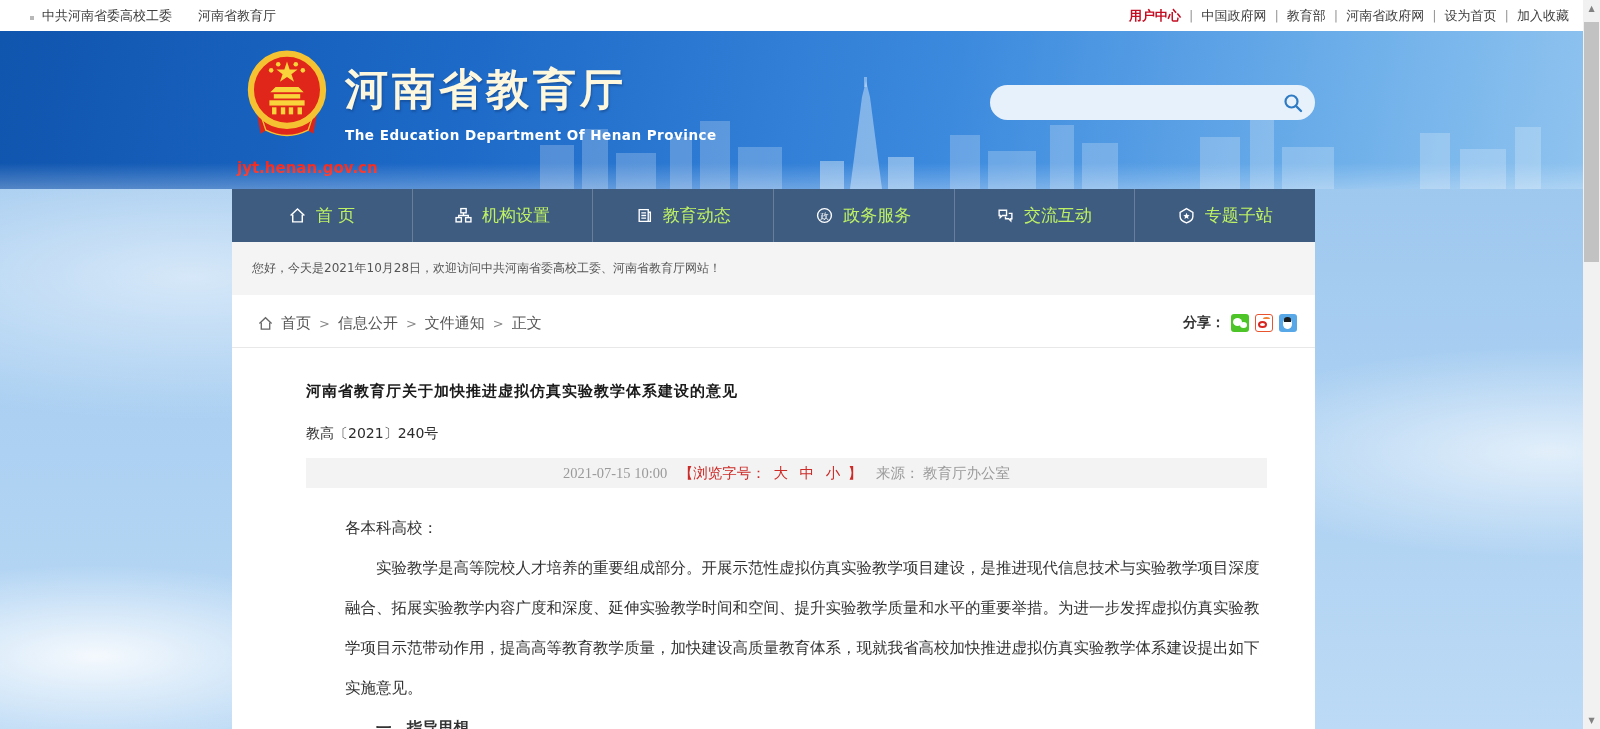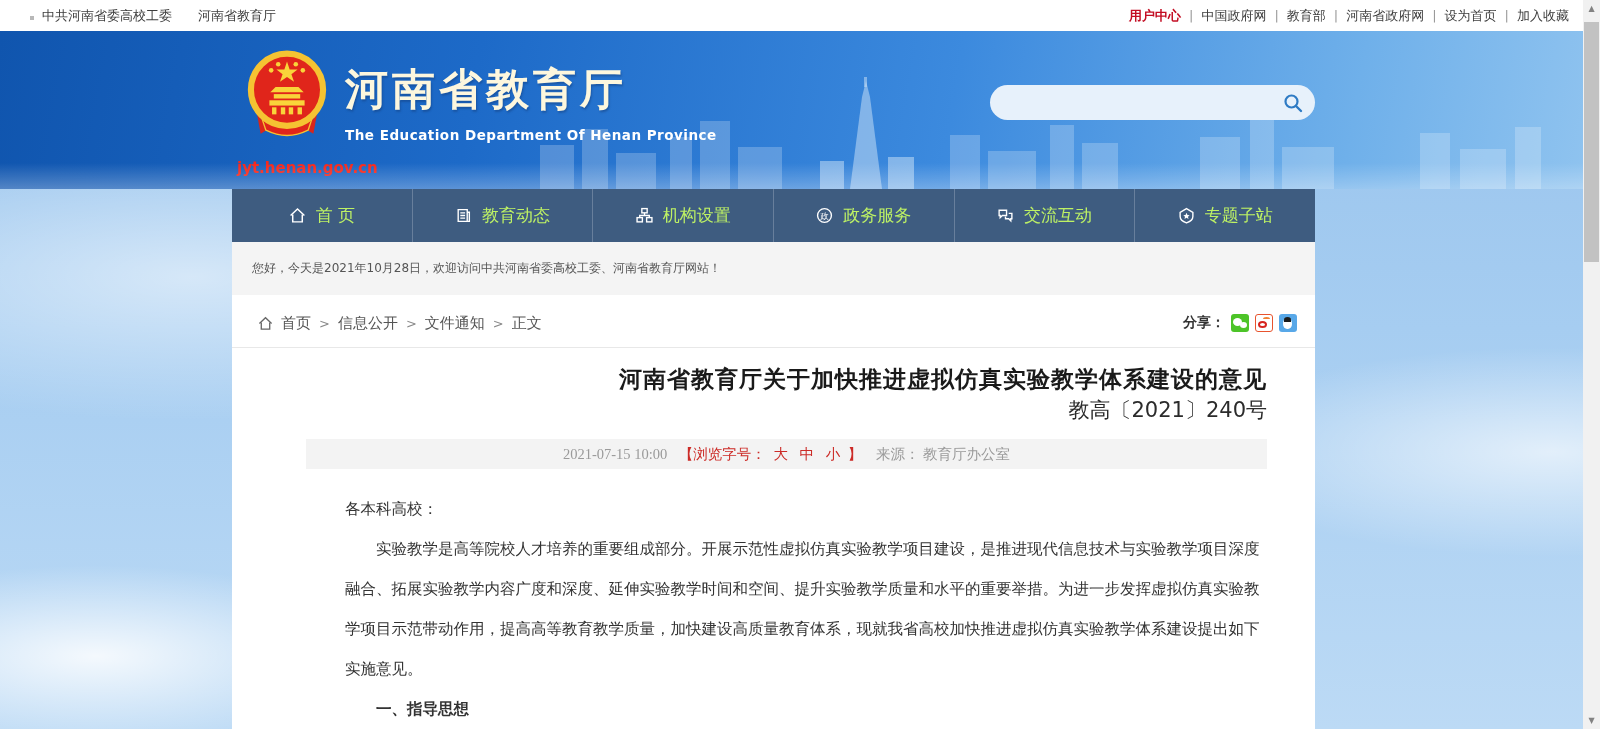--- a/index.html
+++ b/index.html
@@ -76,23 +76,23 @@
   .si-weibo { background:#fff; border:1px solid #e8542e; }
   .si-weibo i:nth-child(1){ position:absolute; width:9px; height:7px; border:2px solid #d7251f; border-radius:50%; left:2px; top:6px; }
   .si-weibo i:nth-child(2){ position:absolute; width:7px; height:4px; border-top:2px solid #f08032; border-radius:50% 50% 0 0; right:2px; top:2px; }
   .si-qq { background:#58a8e8; }
   .si-qq i:nth-child(1){ position:absolute; width:9px; height:11px; background:#fff; border-radius:50% 50% 45% 45%; left:4px; top:4px; }
   .si-qq i:nth-child(2){ position:absolute; width:7px; height:5px; background:#1b1b1b; border-radius:50% 50% 0 0; left:5px; top:3px; }
 
   .crumb-divider { height:1px; background:#e8e8e8; margin:6px 0 0 0; }
 
   .article { padding:0 48px 0 74px; }
-  .article-title { margin-top:14px; text-align:right; font-size:23px; line-height:34px; font-weight:bold;
+  .article-title { margin-top:26px; text-align:left; font-size:15px; line-height:34px; font-weight:bold;
     color:#1a1a1a; letter-spacing:1px; }
-  .doc-number { text-align:right; font-size:21px; color:#2b2b2b; }
+  .doc-number { margin-top:17px; text-align:left; font-size:14px; color:#2b2b2b; }
   .meta-bar { margin-top:15px; height:30px; line-height:30px; background:#f3f3f3; text-align:center;
     font-size:14.5px; color:#9a9a9a;font-family:Liberation Serif, serif; }
   .meta-red { color:#cc2b27; }
   .meta-size { color:#cc2b27; cursor:pointer; margin:0 4px; }
   .meta-src { margin-left:10px; }
   .meta-date { margin-right:8px; }
 
   .body-text { margin-top:20px; font-size:15.5px; color:#333; line-height:40px; }
   .body-text p { text-indent:2em;margin-left:39px; }
   .body-text p.salutation { text-indent:0; }
@@ -207,37 +207,37 @@
           <svg width="17" height="17" viewBox="0 0 16 16" fill="none" stroke="#fff" stroke-width="1.4">
               <path d="M1.5 8 L8 1.8 L14.5 8"></path>
               <path d="M3.5 7 V14 H12.5 V7"></path>
             </svg>
         </span>
         <span>首 页</span>
       </div>
       <div class="nav-item">
         <span class="nav-icon">
           <svg width="17" height="17" viewBox="0 0 16 16" fill="none" stroke="#fff" stroke-width="1.3">
-              <path d="M3 2.5 H11.5 V13.5 H3 Z"></path>
-              <path d="M11.5 5 H13.5 V13.5 H11.5"></path>
-              <path d="M5 5.5 H9.5 M5 8 H9.5 M5 10.5 H9.5"></path>
-            </svg>
-        </span>
-        <span>教育动态</span>
-      </div>
-      <div class="nav-item">
-        <span class="nav-icon">
-          <svg width="17" height="17" viewBox="0 0 16 16" fill="none" stroke="#fff" stroke-width="1.3">
               <rect x="5.5" y="1.5" width="5" height="4"></rect>
               <rect x="1" y="10" width="5" height="4"></rect>
               <rect x="10" y="10" width="5" height="4"></rect>
               <path d="M8 5.5 V8 M3.5 10 V8 H12.5 V10"></path>
             </svg>
         </span>
         <span>机构设置</span>
+      </div>
+      <div class="nav-item">
+        <span class="nav-icon">
+          <svg width="17" height="17" viewBox="0 0 16 16" fill="none" stroke="#fff" stroke-width="1.3">
+              <path d="M3 2.5 H11.5 V13.5 H3 Z"></path>
+              <path d="M11.5 5 H13.5 V13.5 H11.5"></path>
+              <path d="M5 5.5 H9.5 M5 8 H9.5 M5 10.5 H9.5"></path>
+            </svg>
+        </span>
+        <span>教育动态</span>
       </div>
       <div class="nav-item">
         <span class="nav-icon">
           <svg width="17" height="17" viewBox="0 0 16 16">
               <circle cx="8" cy="8" r="6.5" fill="none" stroke="#fff" stroke-width="1.3"></circle>
               <text x="8" y="11" text-anchor="middle" font-size="8" fill="#fff">政</text>
             </svg>
         </span>
         <span>政务服务</span>
       </div>

